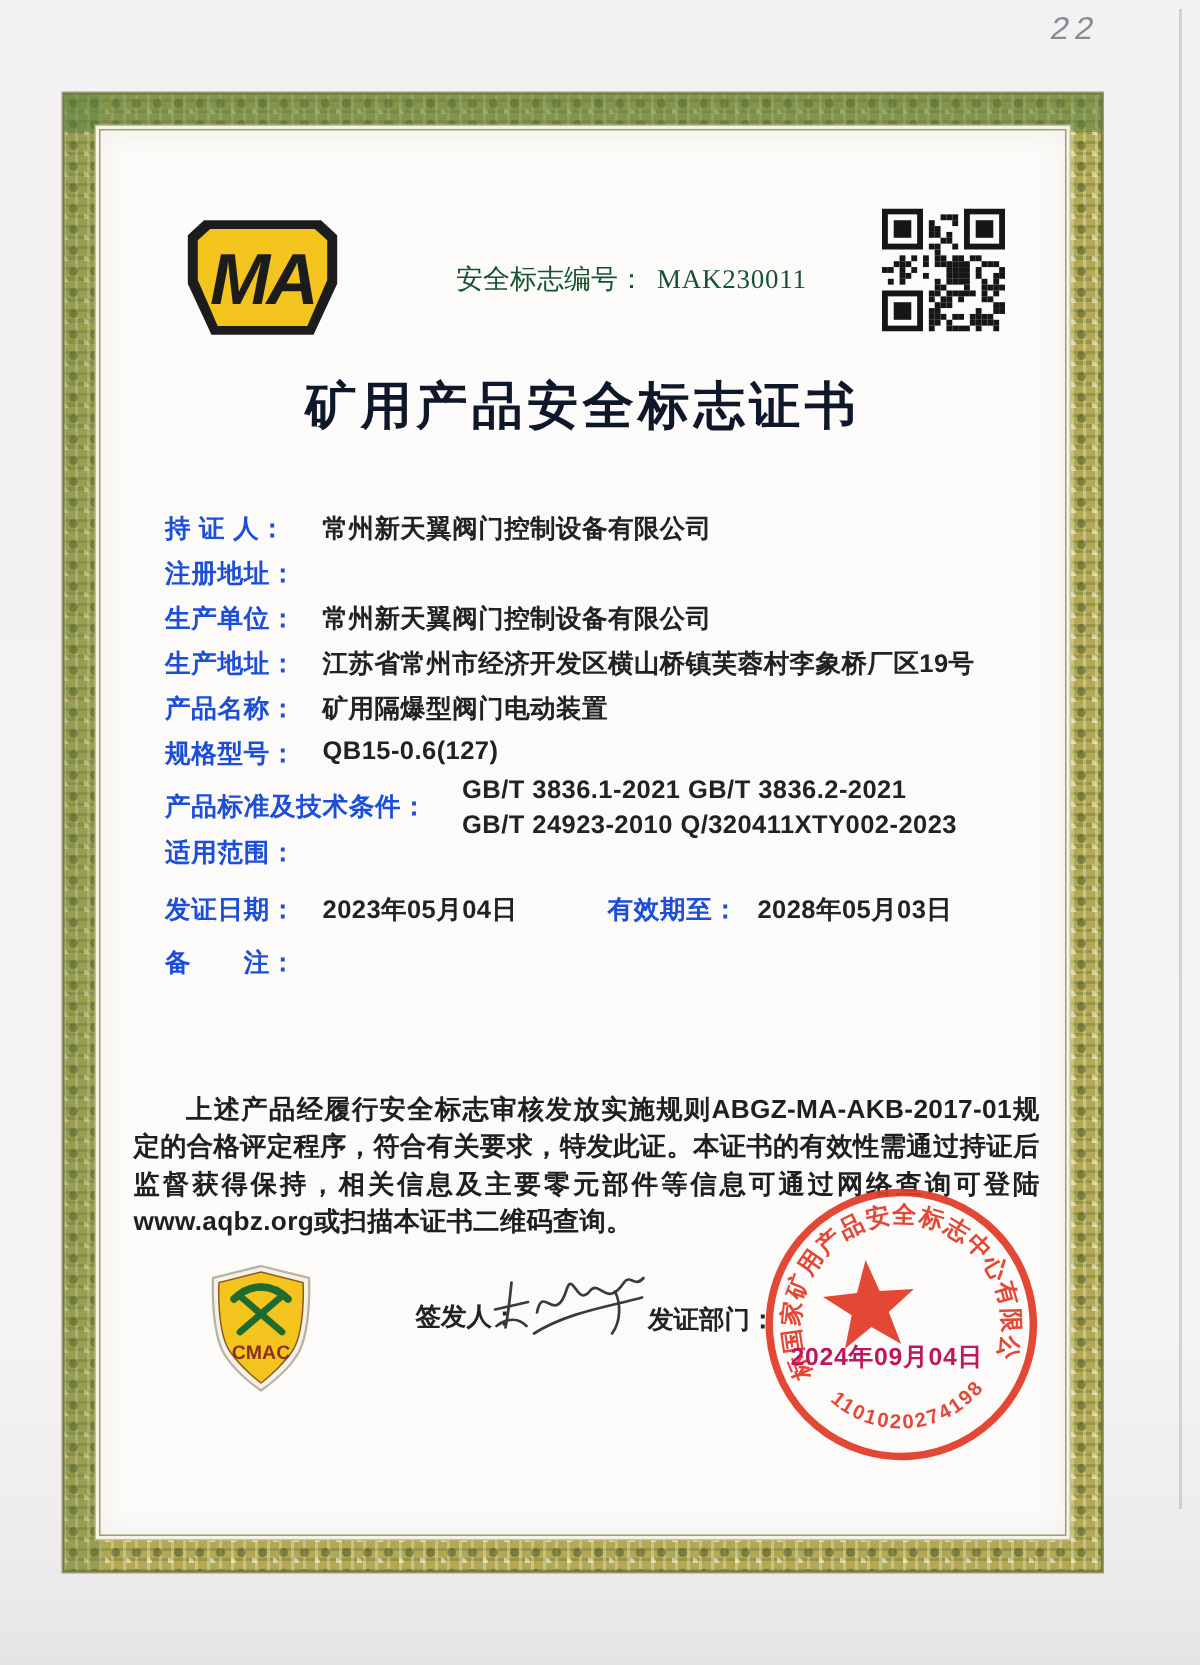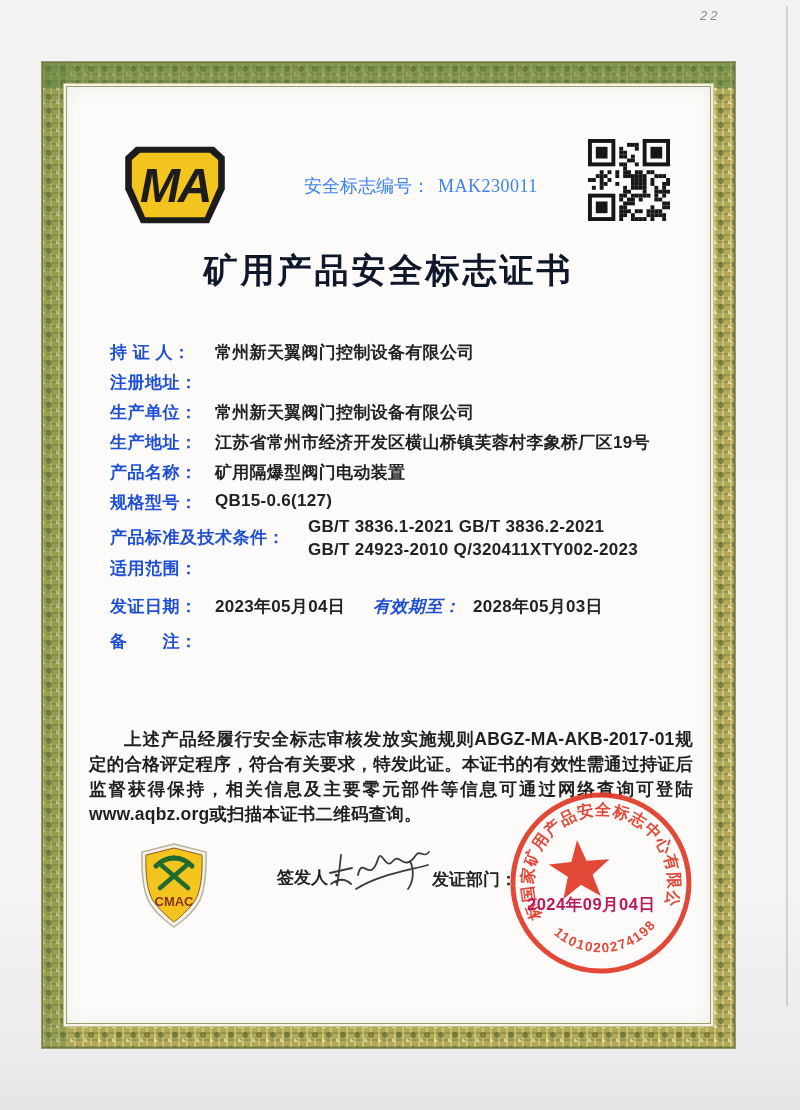--- a/index.html
+++ b/index.html
@@ -3,21 +3,21 @@
 <meta charset="utf-8">
 <style>
   html,body{margin:0;padding:0;}
   body{
     width:800px;height:1110px;position:relative;overflow:hidden;
     background:linear-gradient(180deg,#f4f1f3 0%,#f6f3f5 80%,#edeaec 95%,#e6e4e3 100%);
     font-family:"Liberation Sans",sans-serif;color:#222;
   }
   .page{position:absolute;inset:0;}
   
-  .page-num{position:absolute;left:700px;top:8px;font-size:13px;color:#8d8a95;letter-spacing:3px;font-style:italic;}
+  .page-num{position:absolute;left:700px;top:8px;font-size:22px;color:#8d8a95;letter-spacing:3px;font-style:italic;font-family:Liberation Mono, monospace;}
   .scan-line{position:absolute;left:786px;top:6px;width:2px;height:1000px;background:rgba(140,140,152,.32);}
   
   .frame{
     position:absolute;left:42px;top:62px;width:693px;height:986px;
     background-color:#b3a855;
     background-image:
       linear-gradient(180deg,rgba(86,128,66,.50) 0 26px,rgba(0,0,0,0) 26px),
       linear-gradient(90deg,rgba(86,128,66,.28) 0 26px,rgba(0,0,0,0) 26px),
       radial-gradient(circle at 7px 7px,rgba(72,88,38,.55) 2.5px,rgba(0,0,0,0) 3.5px),
       radial-gradient(circle at 0px 14px,rgba(255,255,235,.55) 3px,rgba(0,0,0,0) 4px),
@@ -26,35 +26,35 @@
     background-size:auto,auto,14px 14px,14px 14px,auto,auto;
     box-shadow:0 0 0 1px #9a9a70, inset 0 0 0 1px #6f7a42;
   }
   .frame-inner{
     position:absolute;inset:24px;background:#fcfbf9;
     border:1px solid #9aa06a;
     box-shadow:0 0 0 2px #f6f3e8, 0 0 0 3px #c6c08e, inset 0 0 18px rgba(210,205,190,.25);
   }
   
   .ma-logo{position:absolute;left:124px;top:146px;}
-  .header-line{position:absolute;left:304px;top:174px;font-family:"Liberation Serif",serif;font-size:18px;color:#3b82f6;}
+  .header-line{position:absolute;left:304px;top:174px;font-family:"Liberation Serif",serif;font-size:18px;color:#14532d;}
   .header-line .num{margin-left:8px;letter-spacing:.5px;}
   .qr{position:absolute;left:588px;top:139px;width:82px;height:82px;}
   
   .title{position:absolute;left:42px;top:248px;width:693px;text-align:center;
     font-size:34px;font-weight:900;letter-spacing:3px;color:#0f172a;}
   
   .fields{position:absolute;left:110px;top:0;width:560px;font-size:17px;font-weight:700;}
   .frow{position:absolute;display:flex;align-items:flex-start;white-space:nowrap;}
   .f-label{min-width:105px;color:#1d4ed8;letter-spacing:.5px;flex:0 0 auto;}
   .f-value{color:#222;letter-spacing:.3px;}
   .row-std .f-label{min-width:198px;}
   .row-std .f-value{width:337px;white-space:normal;line-height:1.33;}
   .frow.dates{width:560px;}
-  .dates .pair2-label{margin-left:28px;font-style:italic;}
+  .dates .pair2-label{margin-left:60px;}
   .dates .pair2-label{min-width:100px;}
   
   .statement{position:absolute;left:89px;top:727px;width:604px;font-size:17.5px;font-weight:700;
     line-height:1.43;text-indent:2em;text-align:justify;color:#1f1f1f;letter-spacing:.2px;}
   
   .cmac{position:absolute;left:138px;top:842px;}
   .signer-label{position:absolute;left:277px;top:866px;font-size:17px;font-weight:700;}
   .signature{position:absolute;left:322px;top:843px;}
   .dept-label{position:absolute;left:432px;top:868px;font-size:17px;font-weight:700;}
   .seal{position:absolute;left:505px;top:786px;opacity:.93;transform:rotate(-5deg);}

